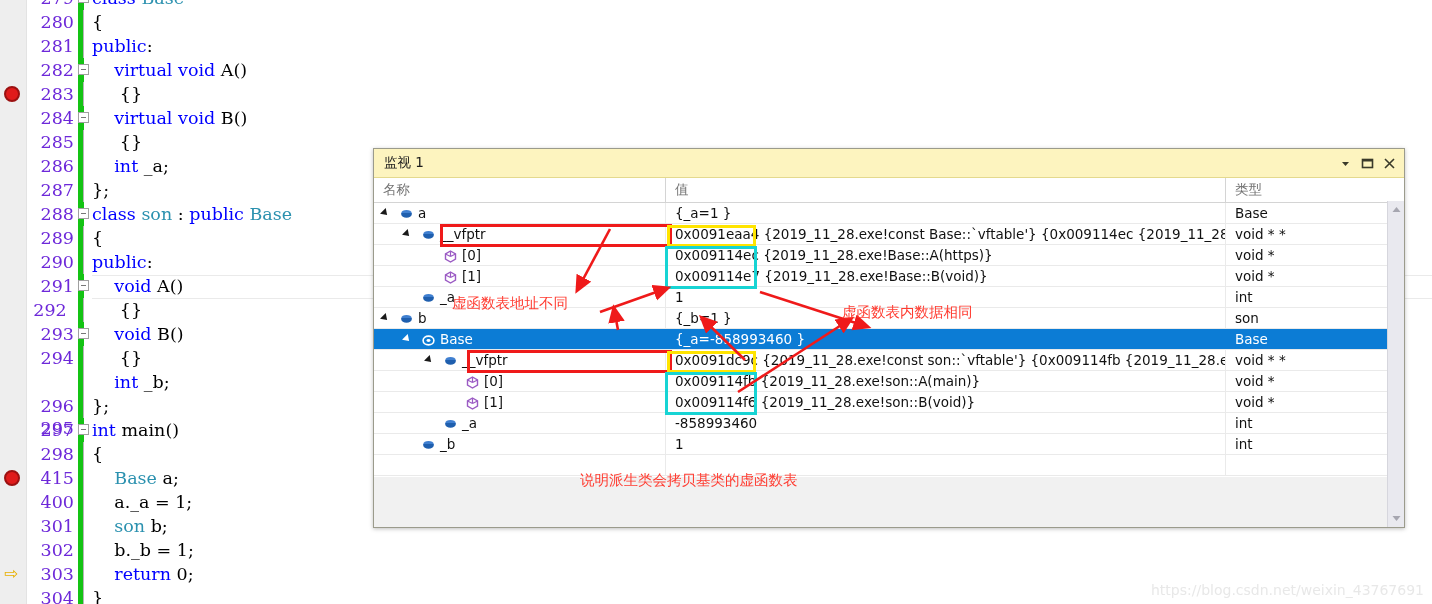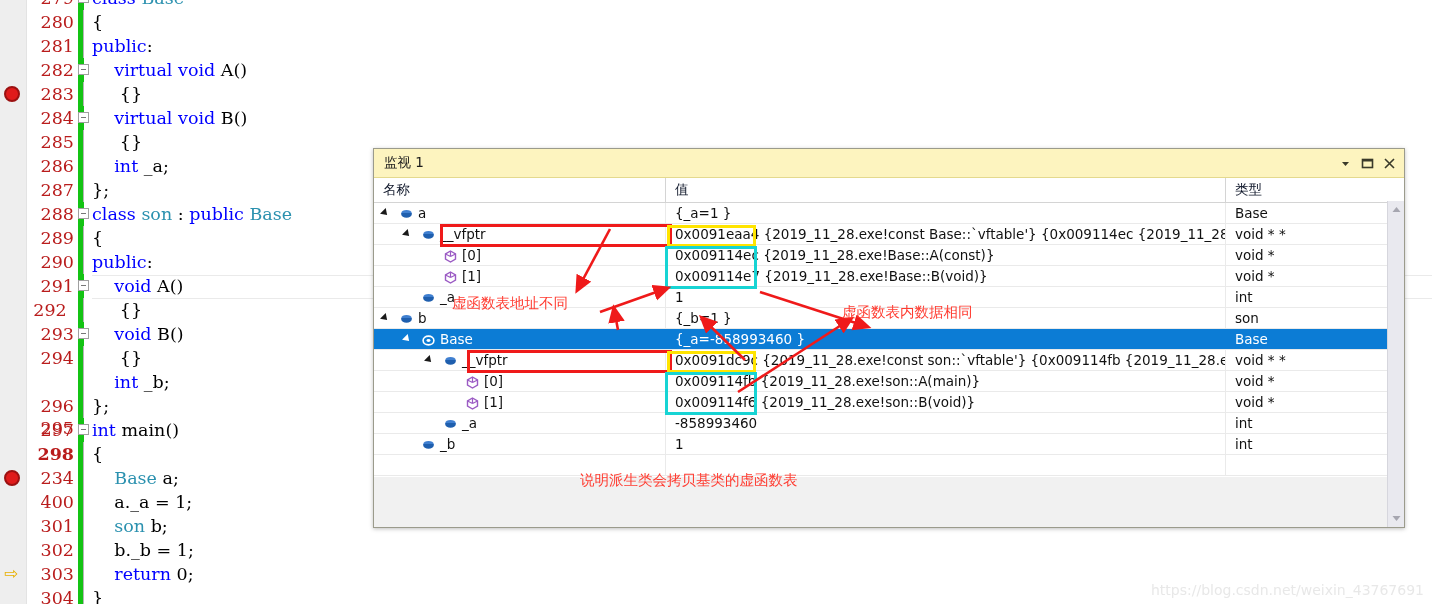--- a/index.html
+++ b/index.html
@@ -6,21 +6,21 @@
   body{
     width:1432px;height:604px;overflow:hidden;position:relative;
     background:#ffffff;
     font-family:"Liberation Sans","DejaVu Sans",sans-serif;
     -webkit-font-smoothing:antialiased;
   }
 
   
   #editor{position:absolute;left:0;top:0;width:1432px;height:604px;background:#fff;}
   .brk-gutter{position:absolute;left:0;top:0;width:26px;height:604px;background:#eeeeee;border-right:1px solid #e3e3e3;}
-  .lineno{position:absolute;left:26px;width:48px;text-align:right;color:#b91c1c;
+  .lineno{position:absolute;left:26px;width:48px;text-align:right;color:#6d28d9;
     font-family:"DejaVu Serif","Liberation Serif",serif;font-size:17.5px;}
   .changebar{position:absolute;left:78px;width:6px;height:24px;background:#14c314;}
   .codetext{position:absolute;left:92px;font-family:"DejaVu Serif","Liberation Serif",serif;font-size:17.5px;color:#000;white-space:pre;}
   .kw{color:#0000ff;}
   .ty{color:#2b91af;}
   .pl{color:#000000;}
   .fold{position:absolute;left:78px;width:11px;height:11px;border:1px solid #a0a0a0;background:#fff;top:6px;box-sizing:border-box;}
   .fold:after{content:"";position:absolute;left:2px;top:4px;width:5px;height:1px;background:#777;}
   .foldline{position:absolute;left:83px;width:1px;background:#b5b5b5;}
   .bp{position:absolute;left:4px;width:16px;height:16px;border-radius:50%;background:#e01b1b;border:2px solid #9b1111;box-sizing:border-box;}
@@ -33,21 +33,21 @@
     box-shadow:0 1px 4px rgba(0,0,0,.25);}
   #watch-title{height:28px;background:#fdf4bf;border-bottom:1px solid #e4d98e;
     display:flex;align-items:center;padding:0 4px 0 10px;}
   #watch-title .t{font-size:13.5px;color:#1c1c1c;flex:1;
      font-family:"DejaVu Sans","Liberation Sans",sans-serif;}
   .wbtn{width:22px;height:22px;display:flex;align-items:center;justify-content:center;
      color:#3a3a2a;font-size:13px;cursor:default;}
   .wbtn svg{display:block;}
 
   #watch-head{height:24px;display:flex;background:#fff;border-bottom:1px solid #d4d4d4;}
-  #watch-head .hc{font-size:13.5px;color:#0f172a;display:flex;align-items:center;padding-left:9px;
+  #watch-head .hc{font-size:13.5px;color:#737373;display:flex;align-items:center;padding-left:9px;
      border-right:1px solid #d4d4d4;box-sizing:border-box;}
   .col-name{width:292px;}
   .col-val{width:560px;}
   .col-type{width:70px;border-right:none !important;}
 
   #grid{position:relative;height:300px;overflow:hidden;}
   .row{position:relative;height:21px;border-bottom:1px solid #eaeaea;display:flex;box-sizing:border-box;}
   .row.sel{background:#0c7cd5;}
   .c-name{width:292px;border-right:1px solid #eaeaea;box-sizing:border-box;position:relative;overflow:hidden;}
   .c-val{width:560px;border-right:1px solid #eaeaea;box-sizing:border-box;position:relative;overflow:hidden;}
@@ -158,26 +158,26 @@
       <div class="foldline" style="top: 370px; height: 24px;"></div>
       <div class="codetext" style="top: 370px; line-height: 24px;"><span class="pl">    </span><span class="kw">int</span><span class="pl"> _b;</span></div>
       <div class="lineno" style="top: 394px; line-height: 24px;">296</div>
       <div class="changebar" style="top: 394px;"></div>
       <div class="foldline" style="top: 394px; height: 24px;"></div>
       <div class="codetext" style="top: 394px; line-height: 24px;"><span class="pl">};</span></div>
       <div class="lineno" style="top: 418px; line-height: 24px;">297</div>
       <div class="changebar" style="top: 418px;"></div>
       <div class="fold" style="top: 424px;"></div>
       <div class="codetext" style="top: 418px; line-height: 24px;"><span class="kw">int</span><span class="pl"> </span><span class="pl">main()</span></div>
-      <div class="lineno" style="top: 442px; line-height: 24px; font-weight: bold;">298</div>
+      <div class="lineno" style="top: 442px; line-height: 24px;">298</div>
       <div class="changebar" style="top: 442px;"></div>
       <div class="foldline" style="top: 442px; height: 24px;"></div>
       <div class="codetext" style="top: 442px; line-height: 24px;"><span class="pl">{</span></div>
       <div class="bp" style="top: 470px;"></div>
-      <div class="lineno" style="top: 466px; line-height: 24px;">234</div>
+      <div class="lineno" style="top: 466px; line-height: 24px;">415</div>
       <div class="changebar" style="top: 466px;"></div>
       <div class="foldline" style="top: 466px; height: 24px;"></div>
       <div class="codetext" style="top: 466px; line-height: 24px;"><span class="pl">    </span><span class="ty">Base</span><span class="pl"> a;</span></div>
       <div class="lineno" style="top: 490px; line-height: 24px;">400</div>
       <div class="changebar" style="top: 490px;"></div>
       <div class="foldline" style="top: 490px; height: 24px;"></div>
       <div class="codetext" style="top: 490px; line-height: 24px;"><span class="pl">    a._a = 1;</span></div>
       <div class="lineno" style="top: 514px; line-height: 24px;">301</div>
       <div class="changebar" style="top: 514px;"></div>
       <div class="foldline" style="top: 514px; height: 24px;"></div>
@@ -261,21 +261,21 @@
       </div>
       <div class="row">
         <div class="c-name">
           <div class="icn" style="left: 70px;"><svg width="13" height="13" viewBox="0 0 13 13">
               <path d="M6.5 1 L11.5 4 V9 L6.5 12 L1.5 9 V4 Z" fill="none" stroke="#9b5bc4" stroke-width="1.4"></path>
               <path d="M6.5 1 V6.5 M6.5 6.5 L11.5 4 M6.5 6.5 L1.5 4" stroke="#9b5bc4" stroke-width="1.2" fill="none"></path>
             </svg></div>
           <div class="lbl" style="left: 88px;">[0]</div>
         </div>
         <div class="c-val">
-          <div class="lbl valtxt">0x009114ec {2019_11_28.exe!Base::A(const)}</div>
+          <div class="lbl valtxt">0x009114ec {2019_11_28.exe!Base::A(https)}</div>
         </div>
         <div class="c-type">
           <div class="lbl typetxt">void *</div>
         </div>
       </div>
       <div class="row">
         <div class="c-name">
           <div class="icn" style="left: 70px;"><svg width="13" height="13" viewBox="0 0 13 13">
               <path d="M6.5 1 L11.5 4 V9 L6.5 12 L1.5 9 V4 Z" fill="none" stroke="#9b5bc4" stroke-width="1.4"></path>
               <path d="M6.5 1 V6.5 M6.5 6.5 L11.5 4 M6.5 6.5 L1.5 4" stroke="#9b5bc4" stroke-width="1.2" fill="none"></path>

